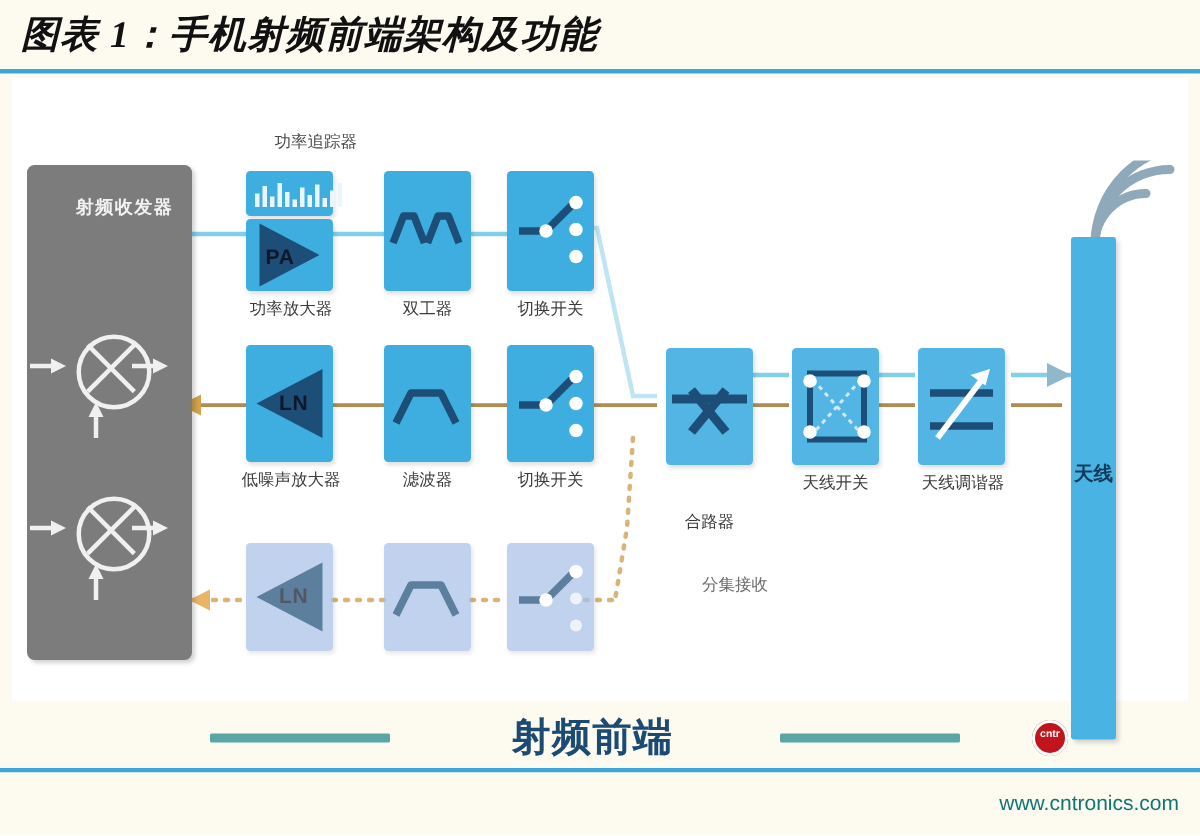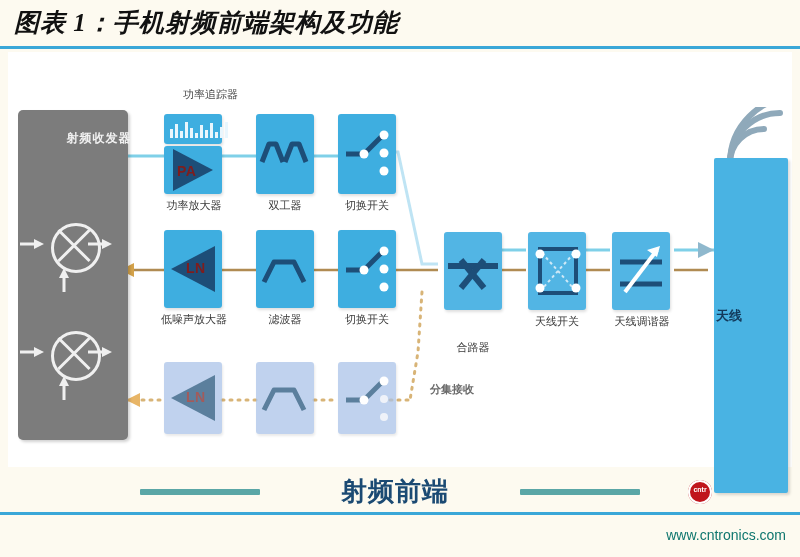--- a/index.html
+++ b/index.html
@@ -33,21 +33,21 @@
     background:#ffffff;
   }
 
   
   .transceiver{
     position:absolute;left:10px;top:58px;width:110px;height:330px;
     background:#7c7c7c;border-radius:5px;
     box-shadow:2px 2px 3px rgba(0,0,0,.18);
   }
   .transceiver .tlabel{
-    position:absolute;top:20px;left:16px;width:130px;text-align:center;
+    position:absolute;top:20px;left:0;width:130px;text-align:center;
     color:#f2f2f2;font-size:12px;font-weight:bold;letter-spacing:1px;
   }
   .mixer{position:absolute;width:62px;height:62px;left:24px;}
   .mixer.m1{top:112px;}
   .mixer.m2{top:220px;}
   .mixer .circ{
     position:absolute;left:9px;top:1px;width:44px;height:44px;
     border:3px solid #f0f0f0;border-radius:50%;
   }
   .mixer .d1,.mixer .d2{
@@ -75,33 +75,33 @@
   .tri-r{
     position:absolute;width:0;height:0;
     border-top:21px solid transparent;border-bottom:21px solid transparent;
     border-left:40px solid #1d4e78;
   }
   .tri-l{
     position:absolute;width:0;height:0;
     border-top:23px solid transparent;border-bottom:23px solid transparent;
     border-right:44px solid #1d4e78;
   }
-  .glyph-txt{position:absolute;color:#7f1d1d;font-weight:bold;font-size:14px;letter-spacing:.5px;}
+  .glyph-txt{position:absolute;color:#0f172a;font-weight:bold;font-size:14px;letter-spacing:.5px;}
 
   
   .bars{position:absolute;display:flex;align-items:flex-end;gap:2px;}
   .bars i{display:block;width:3px;background:#e9f6fd;}
 
   
   svg.gl{position:absolute;overflow:visible;}
 
   
   .antenna{
     position:absolute;left:706px;top:106px;width:30px;height:335px;
-    background:#49b3e3;border-radius:2px;box-shadow:2px 2px 3px rgba(0,0,0,.15);padding-left:44px;
+    background:#49b3e3;border-radius:2px;box-shadow:2px 2px 3px rgba(0,0,0,.15);
   }
   .antenna .alabel{
     position:absolute;top:150px;left:0;width:30px;text-align:center;
     color:#133a5c;font-size:13px;font-weight:bold;line-height:15px;
   }
   .waves{position:absolute;left:716px;top:55px;width:80px;height:60px;}
 
   
   .cap{position:absolute;left:0;top:472px;width:800px;height:40px;}
   .cap .bar{position:absolute;height:6px;background:#5aa6a6;border-radius:1px;}
@@ -323,21 +323,21 @@
     <div class="blk faded" style="left:330px;top:310px;width:58px;height:72px;">
       <svg class="gl" style="left:6px;top:12px;width:48px;height:52px;">
         <line x1="2" y1="26" x2="20" y2="26" stroke="#1d4e78" stroke-width="5"></line>
         <line x1="20" y1="26" x2="38" y2="8" stroke="#1d4e78" stroke-width="5"></line>
         <circle cx="20" cy="26" r="4.5" fill="#ffffff"></circle>
         <circle cx="40" cy="7" r="4.5" fill="#ffffff"></circle>
         <circle cx="40" cy="25" r="4" fill="#e9eef7"></circle>
         <circle cx="40" cy="43" r="4" fill="#e9eef7"></circle>
       </svg>
     </div>
-    <div class="blk-label" style="left:404px;top:330px;width:80px;text-align:center;color:#6b6b6b;font-weight:bold;">分集接收</div>
+    <div class="blk-label" style="left:424px;top:330px;width:80px;text-align:right;color:#6b6b6b;">分集接收</div>
 
     <svg class="waves" viewBox="0 0 80 60">
       <path d="M6 56 A34 34 0 0 1 40 22" fill="none" stroke="#8fa9ba" stroke-width="6" stroke-linecap="round"></path>
       <path d="M6 56 A50 50 0 0 1 56 6" fill="none" stroke="#8fa9ba" stroke-width="6" stroke-linecap="round"></path>
       <path d="M6 56 A66 66 0 0 1 72 -10" fill="none" stroke="#8fa9ba" stroke-width="6" stroke-linecap="round"></path>
     </svg>
     <div class="antenna">
       <div class="alabel">天线</div>
     </div>
 

